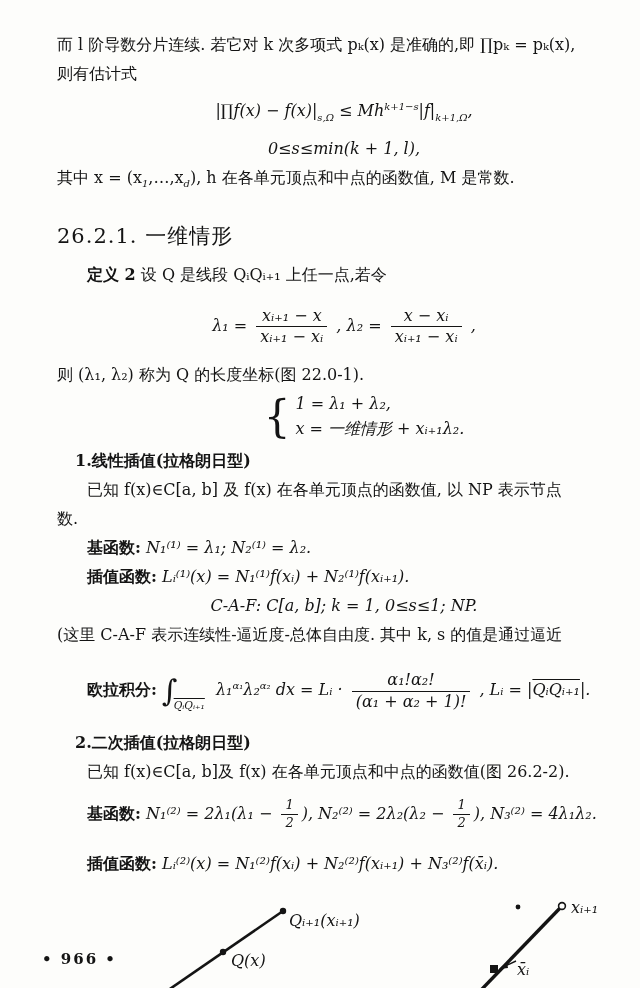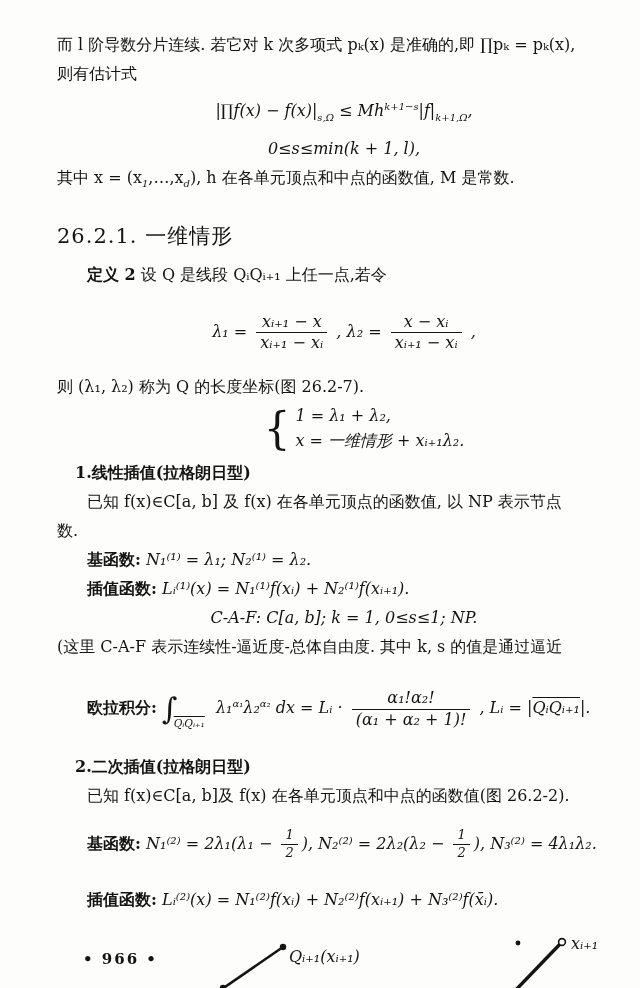--- a/index.html
+++ b/index.html
@@ -12,33 +12,33 @@
   }
   .content{padding:30px 24px 0 26px;}
   .line{line-height:29px;}
   .indent{padding-left:30px;}
   .center{text-align:center;}
   .math{font-style:italic;}
   .bold{font-weight:bold;font-style:normal;}
   sub,sup{font-size:10px;font-style:italic;}
   .sec-heading{font-size:21px;letter-spacing:1px;margin:24px 0 2px 0;font-weight:normal;}
   .sub-heading{font-weight:bold;margin-top:6px;line-height:28px;padding-left:18px;}
-  .frac{display:inline-block;vertical-align:middle;text-align:center;line-height:1.15;margin:18px 4px;font-style:italic;}
+  .frac{display:inline-block;vertical-align:middle;text-align:center;line-height:1.15;margin:12px 4px;font-style:italic;}
   .frac .num{display:block;border-bottom:1.4px solid #141414;padding:0 4px 1px 4px;}
   .frac .den{display:block;padding:1px 4px 0 4px;}
   .formula-block{margin:4px 0 2px 0;}
   .sys{display:inline-flex;align-items:center;text-align:left;}
   .sys .brace{font-size:42px;font-weight:normal;margin-right:5px;transform:scaleY(1.05);font-style:normal;}
   .sys .eqs{display:inline-block;line-height:25px;}
   .int{font-size:30px;font-style:normal;vertical-align:-6px;}
   .int-sub{font-size:10.5px;position:relative;top:13px;left:-4px;margin-right:2px;font-style:italic;}
   .olin{text-decoration:overline;}
   .figures{display:flex;margin-top:22px;}
   .fig{position:relative;}
-  .footer{position:absolute;left:42px;bottom:20px;font-weight:bold;font-size:15px;letter-spacing:2px;margin-left:41px;}
+  .footer{position:absolute;left:42px;bottom:20px;font-weight:bold;font-size:15px;letter-spacing:2px;}
   svg text{font-family:"DejaVu Serif","Liberation Serif",serif;font-style:italic;fill:#141414;}
 </style>
 </head>
 <body>
 
 <div class="page">
   <div class="content">
 
     <div class="line">而 l 阶导数分片连续. 若它对 k 次多项式 pₖ(x) 是准确的,即 ∏pₖ = pₖ(x),</div>
     <div class="line">则有估计式</div>
@@ -59,21 +59,21 @@
     </div>
 
     <div class="center math" style="margin:6px 0 2px 0;">
       <span>λ₁ =</span>
       <span class="frac"><span class="num">xᵢ₊₁ − x</span><span class="den">xᵢ₊₁ − xᵢ</span></span>
       <span>,   λ₂ =</span>
       <span class="frac"><span class="num">x − xᵢ</span><span class="den">xᵢ₊₁ − xᵢ</span></span>
       <span>,</span>
     </div>
 
-    <div class="line">则 (λ₁, λ₂) 称为 Q 的长度坐标(图 26.2-7).</div>
+    <div class="line">则 (λ₁, λ₂) 称为 Q 的长度坐标(图 22.0-1).</div>
 
     <div class="center" style="margin:2px 0 0 40px;">
       <span class="sys">
         <span class="brace">{</span>
         <span class="eqs math">
           <span style="display:block;">1 = λ₁ + λ₂,</span>
           <span style="display:block;">x = 一维情形 + xᵢ₊₁λ₂.</span>
         </span>
       </span>
     </div>

